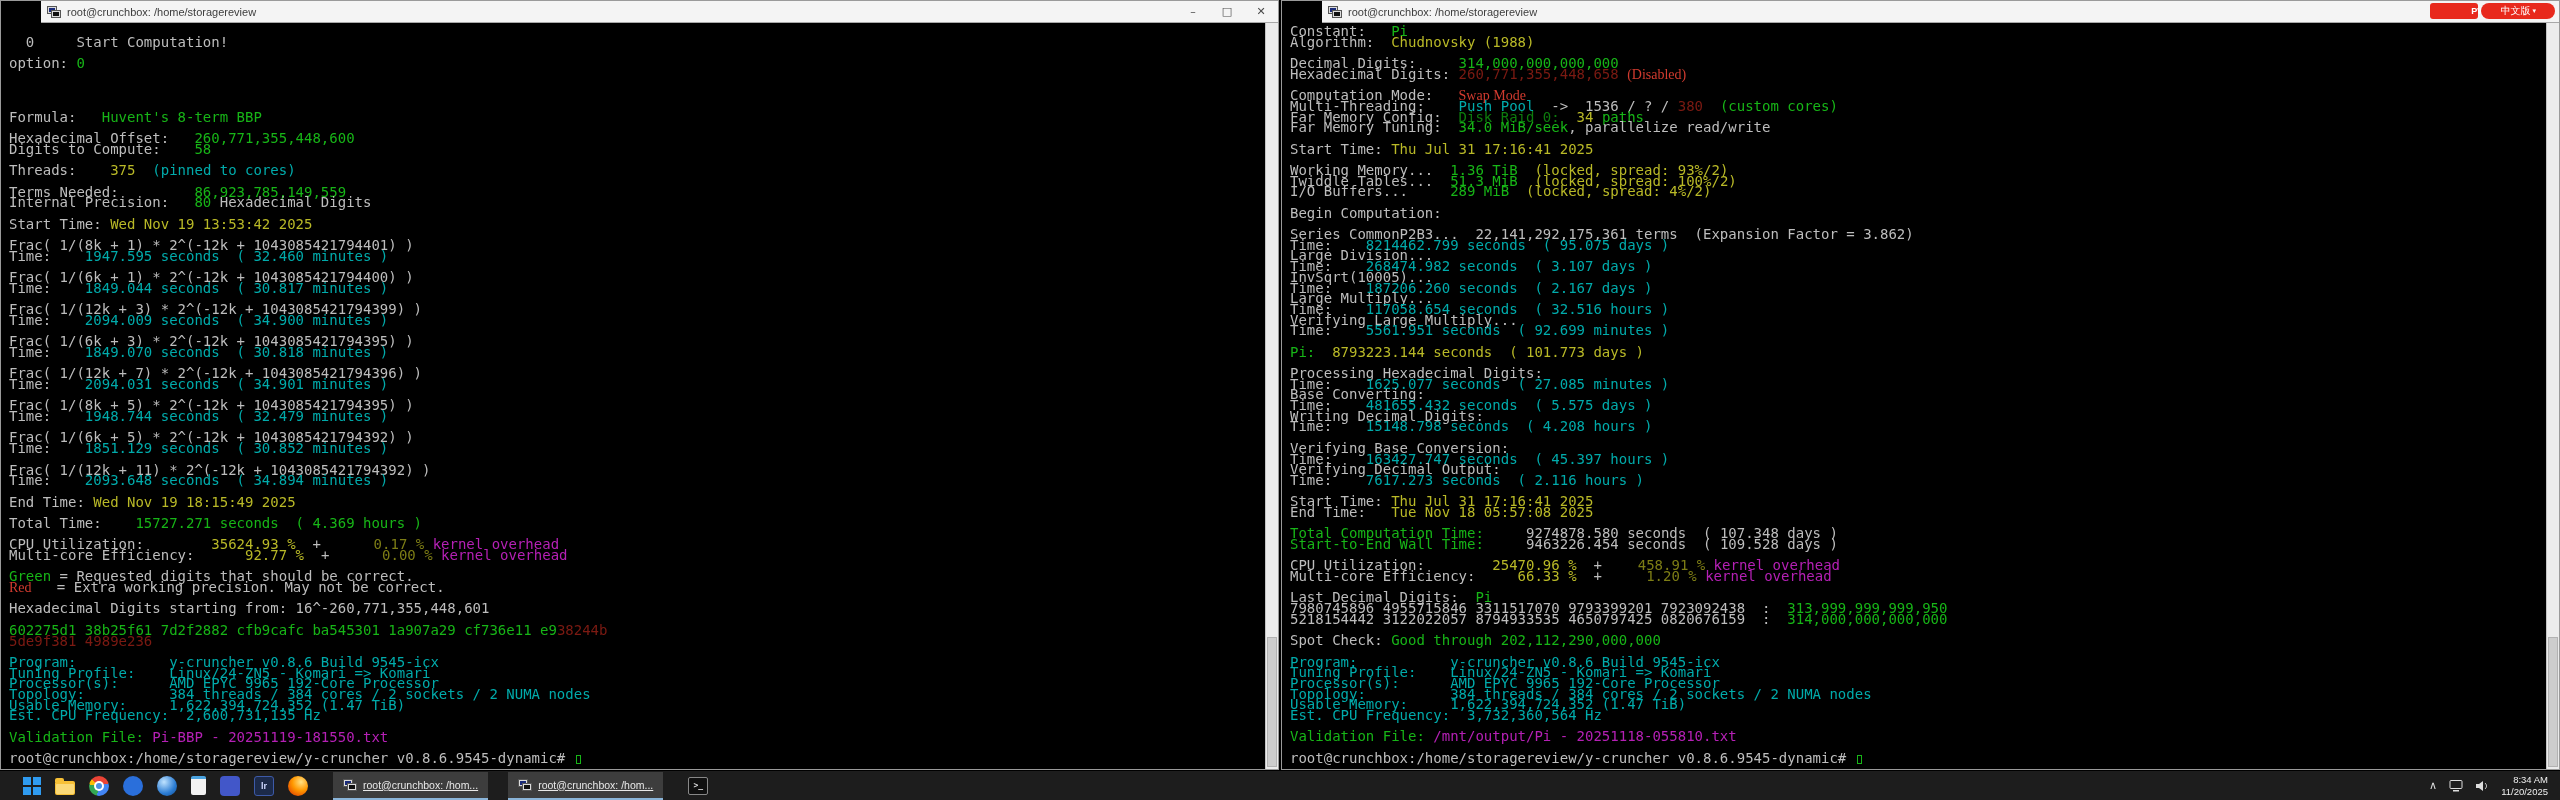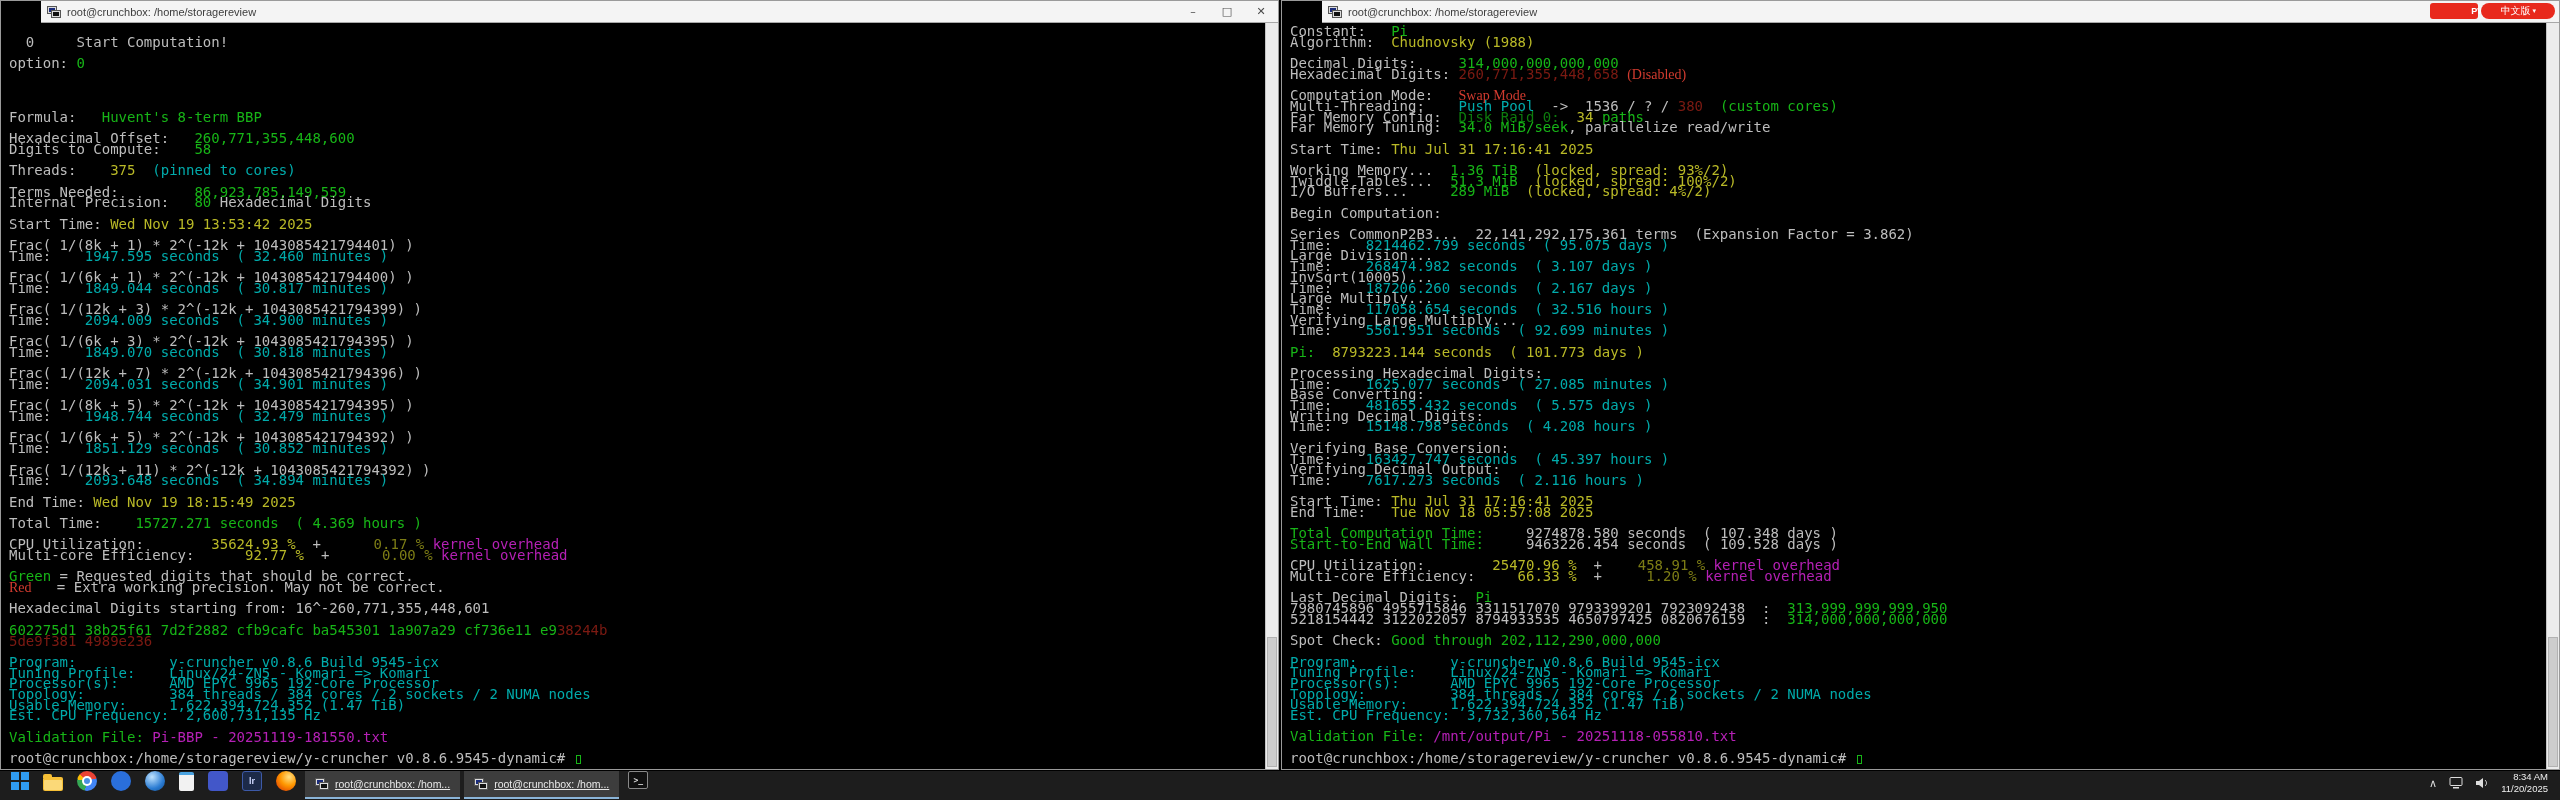--- a/index.html
+++ b/index.html
@@ -27,21 +27,21 @@
   .c-y{color:#b9b927;}
   .c-dy{color:#7d7d15;margin-left:19px;}
   .c-t{color:#00abab;}
   .c-r{color:#d23b2f;font-family:Liberation Serif, serif;}
   .c-dr{color:#7c1a12;}
   .c-m{color:#b520b5;text-align:right;}
   .c-cur{display:inline-block;width:5px;height:9px;border:1px solid #17b517;vertical-align:-1px;margin-left:2px;}
 
   
   .taskbar{position:absolute;left:0;top:770px;width:2560px;height:30px;background:#1d1d1d;border-top:1px solid #000;
-           display:flex;align-items:flex-start;padding-left:4px;font-family:"Liberation Sans",sans-serif;}
+           display:flex;align-items:center;padding-left:16px;font-family:"Liberation Sans",sans-serif;gap:16px;}
   .tb-icons{display:flex;align-items:center;}
   .tbicon{width:20px;height:20px;margin:0 7px;flex:none;position:relative;display:flex;align-items:center;justify-content:center;
           font:bold 9px "Liberation Sans",sans-serif;color:#fff;}
   .tbicon-start{width:18px;height:18px;background-color:#2f9bf0;background-image:linear-gradient(#1d1d1d,#1d1d1d),linear-gradient(#1d1d1d,#1d1d1d);
                 background-size:2px 100%,100% 2px;background-position:center;background-repeat:no-repeat;}
   .tbicon-file-explorer{width:20px;height:14px;background:#f7c036;border-radius:2px;margin-top:5px;}
   .tbicon-file-explorer::before{content:"";position:absolute;top:-3px;left:0;width:9px;height:4px;background:#f7c036;border-radius:2px 2px 0 0;}
   .tbicon-file-explorer::after{content:"";position:absolute;left:1px;right:1px;top:3px;bottom:1px;background:#fbd978;border-radius:1px;}
   .tbicon-chrome{border-radius:50%;background:conic-gradient(from -45deg,#ea4335 0 33%,#4285f4 33% 66%,#34a853 66% 90%,#fbbc05 90% 100%);}
   .tbicon-chrome::before{content:"";position:absolute;inset:5px;background:#fff;border-radius:50%;}

